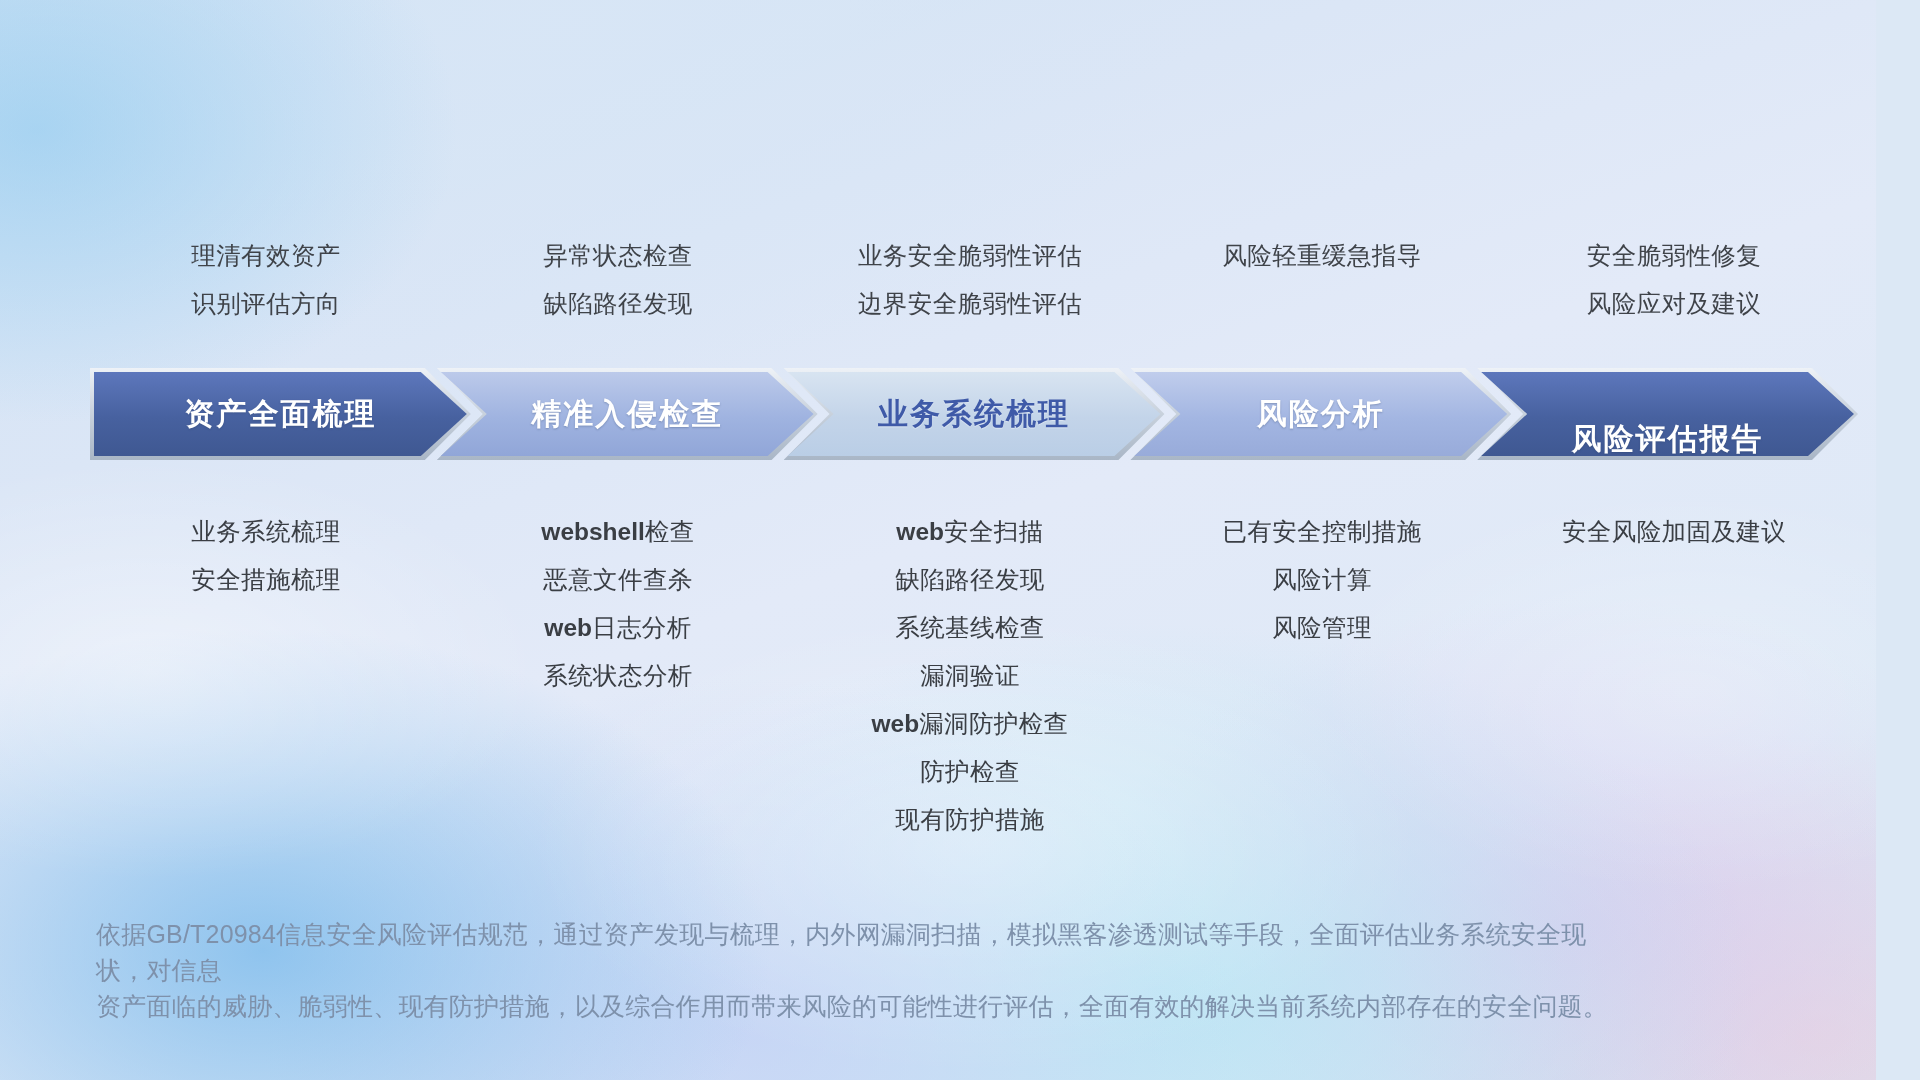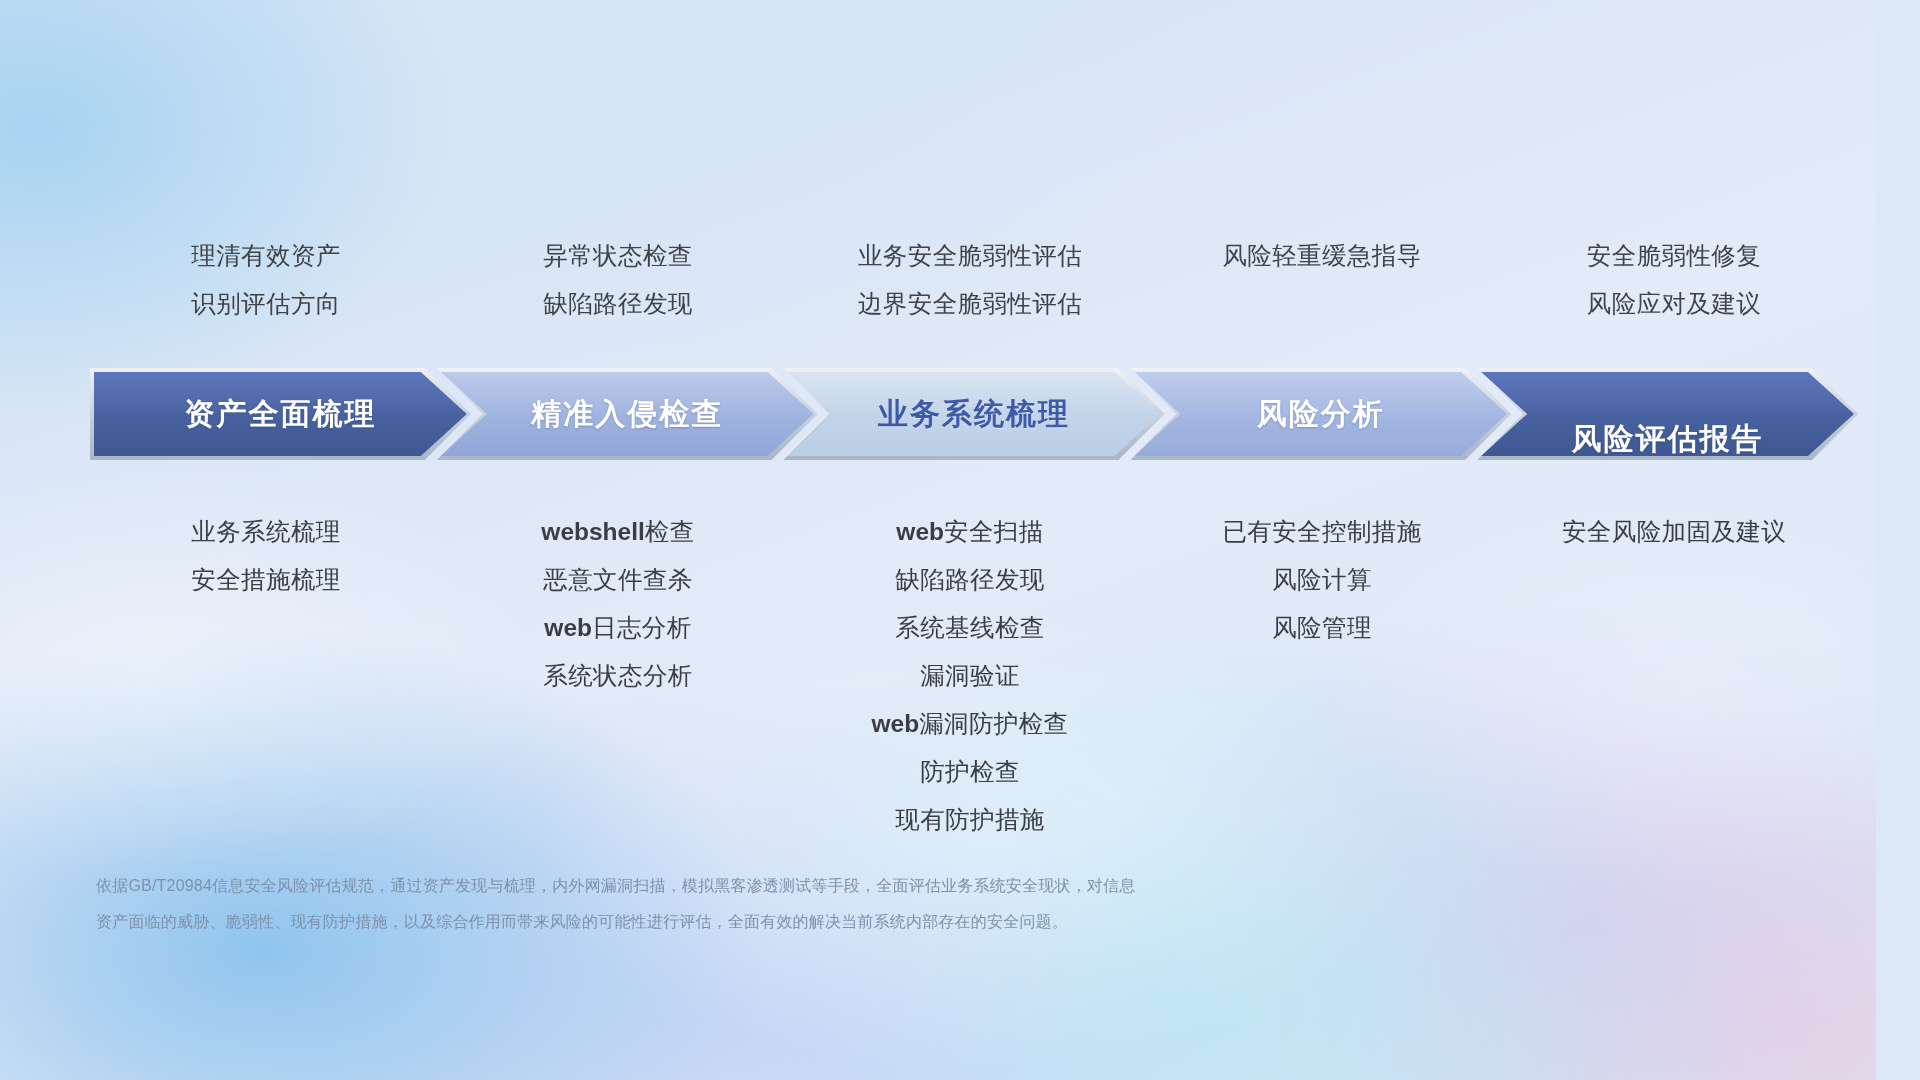--- a/index.html
+++ b/index.html
@@ -140,23 +140,23 @@
   }
   #bottom-lists .item .lat {
     font-weight: bold;
     letter-spacing: 0;
   }
 
   
   #footnote {
     position: absolute;
     left: 96px;
-    top: 868px;
+    top: 916px;
     width: 1520px;
-    font-size: 16px;
+    font-size: 25px;
     line-height: 36px;
     color: #7e91ab;
     letter-spacing: .2px;
   }
   #footnote p { margin: 0; }
 </style>
 </head>
 <body>
 
 <div id="stage">

